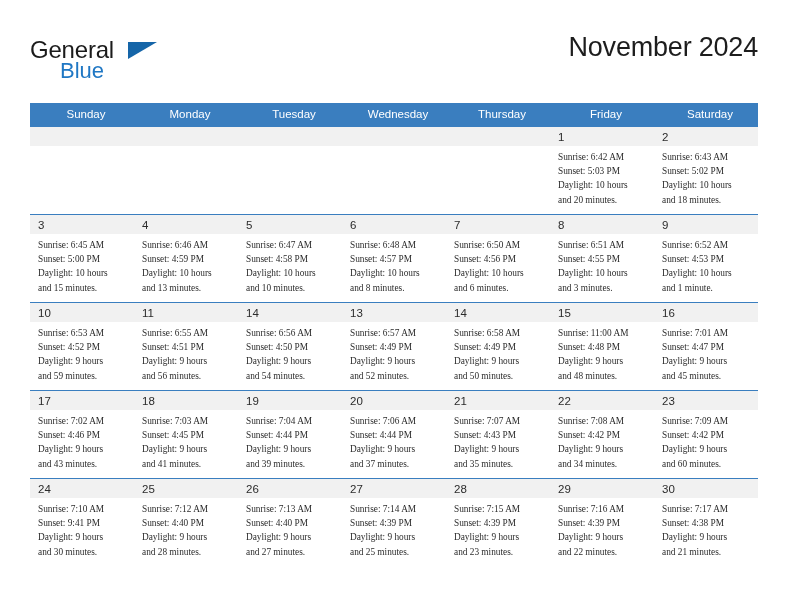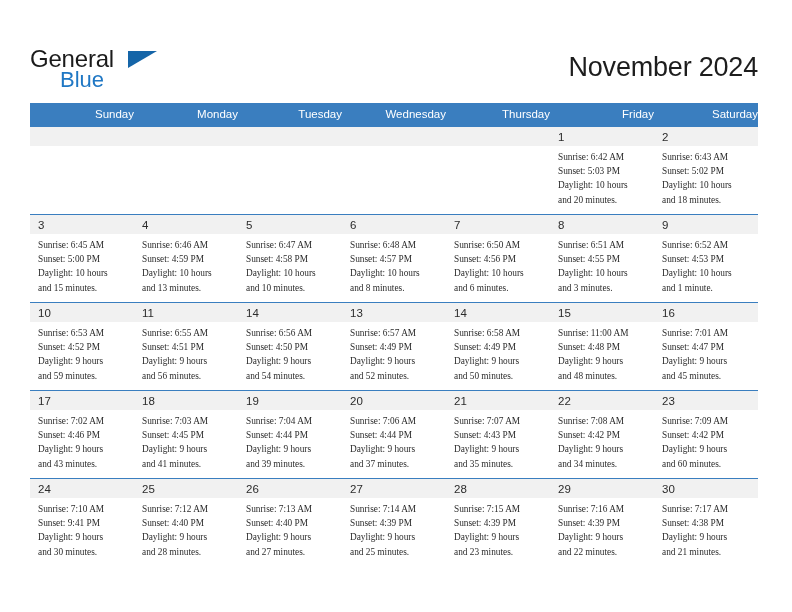--- a/index.html
+++ b/index.html
@@ -15,21 +15,21 @@
   .page {
     position: relative;
     width: 792px;
     height: 612px;
     padding: 0;
   }
 
   
   .header {
     display: flex;
-    align-items: center;
+    align-items: flex-start;
     justify-content: space-between;
     padding: 30px 34px 0 30px;
     height: 103px;
   }
   .brand {
     position: relative;
     width: 150px;
     height: 56px;
     padding-top: 8px;
   }
@@ -78,21 +78,21 @@
     margin: 0 34px 0 30px;
     width: 728px;
     border-collapse: collapse;
     table-layout: fixed;
   }
   .calendar th {
     background: #3a7ebf;
     color: #ffffff;
     font-size: 11.5px;
     font-weight: 400;
-    text-align: right;
+    text-align: center;
     padding: 5px 0 6px 8px;
     height: 22px;
     border: none;
   }
   .calendar td {
     vertical-align: top;
     width: 104px;
     height: 88px;
     padding: 0;
     border-top: 1px solid #3a7ebf;

